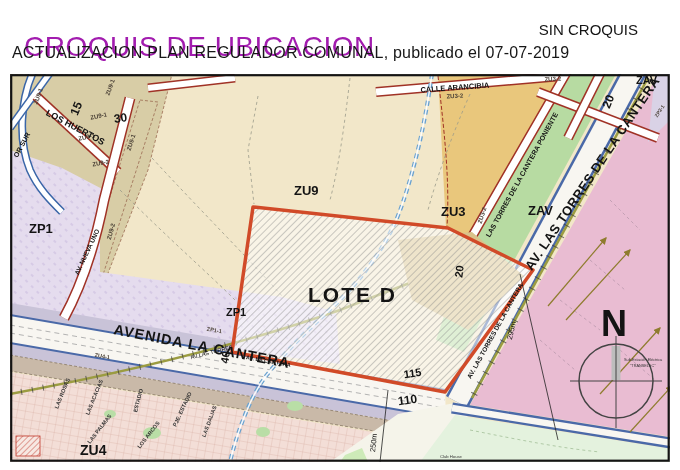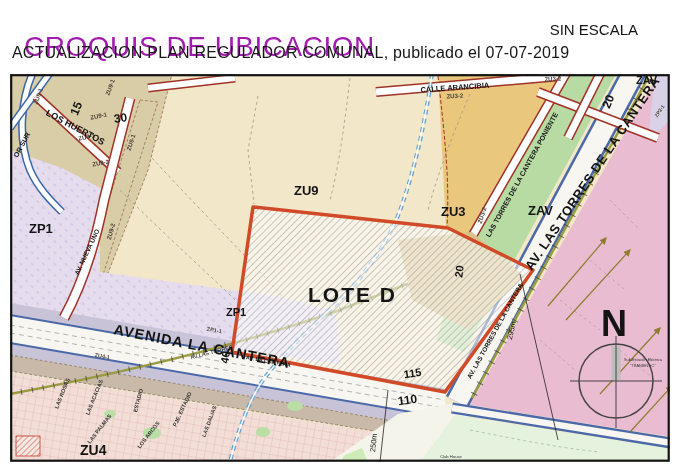--- a/index.html
+++ b/index.html
@@ -17,21 +17,21 @@
   .st{font-weight:bold;}
   .num{font-weight:bold;}
   .tiny{fill:#333;}
 </style>
 </head>
 <body>
 
 <div class="page">
 
   <h1 class="title">CROQUIS DE UBICACION</h1>
-  <span class="scale-note">SIN ESCALA</span>
+  <span class="scale-note">SIN CROQUIS</span>
   <div class="subtitle">ACTUALIZACION PLAN REGULADOR COMUNAL, publicado el 07-07-2019</div>
 
   <div class="map-wrap">
   <svg width="660" height="388" viewBox="10 74 660 388" xmlns="http://www.w3.org/2000/svg">
     <defs>
       <pattern id="hatch" width="5" height="5" patternUnits="userSpaceOnUse" patternTransform="rotate(45)">
         <rect width="5" height="5" fill="#ffffff" opacity="0.55"></rect>
         <line x1="0" y1="0" x2="0" y2="5" stroke="#8c8c8c" stroke-width="0.9"></line>
       </pattern>
       <pattern id="redhatch" width="4" height="4" patternUnits="userSpaceOnUse" patternTransform="rotate(45)">

